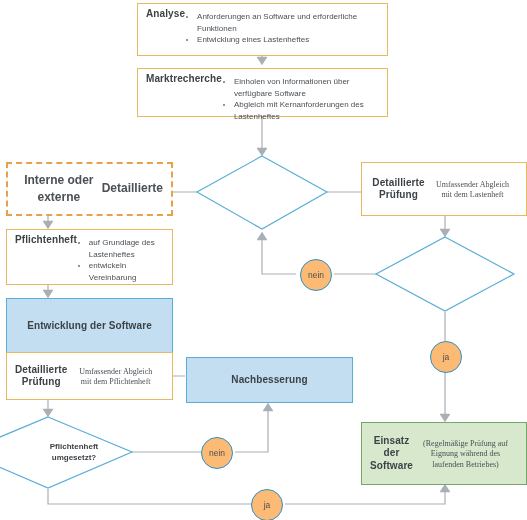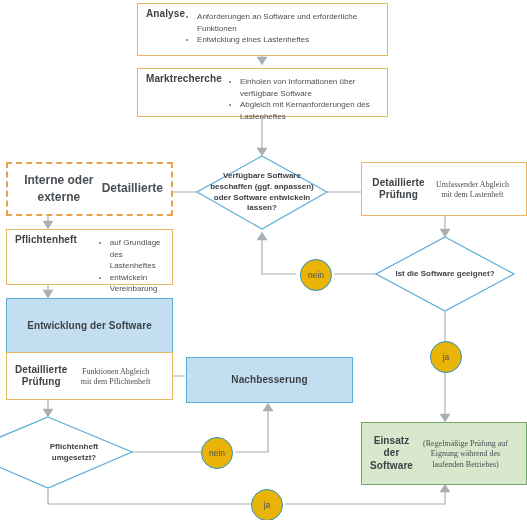--- a/index.html
+++ b/index.html
@@ -29,21 +29,21 @@
 
   .colhead{position:absolute;font-weight:bold;font-size:10px;color:#3d4247;text-align:center;}
 
   .diamond{position:absolute;}
   .diamond .dtext{position:absolute;left:0;top:0;width:100%;height:100%;
       display:flex;align-items:center;justify-content:center;
       font-weight:bold;font-size:8px;line-height:1.35;color:#3d4247;text-align:center;}
   .diamond .dtext span{display:block;padding:0 12px;}
 
   .pill{position:absolute;width:30px;height:30px;border-radius:50%;
-        border:1.4px solid #2a93c9;background:#eab308;
+        border:1.4px solid #2a93c9;background:#fdba74;
         display:flex;align-items:center;justify-content:center;
         font-size:8.5px;color:#4b5055;}
 </style>
 </head>
 <body>
 
 <div id="stage">
 
   <svg id="wires" viewBox="0 0 527 520">
     <defs>
@@ -104,75 +104,65 @@
 
 
   <div class="node box" style="left:137px;top:3px;width:251px;height:53px;align-items:stretch;justify-content:center;">
     <div class="ttl" style="text-align:center;">Analyse</div>
     <ul class="bul">
       <li>Anforderungen an Software und erforderliche Funktionen</li>
       <li>Entwicklung eines Lastenheftes</li>
     </ul>
   </div>
 
-  <div class="node box" style="left:137px;top:68px;width:251px;height:49px;align-items:stretch;justify-content:center;gap:6px;">
+  <div class="node box" style="left:137px;top:68px;width:251px;height:49px;align-items:stretch;justify-content:center;">
     <div class="ttl" style="text-align:center;">Marktrecherche</div>
     <ul class="bul">
       <li>Einholen von Informationen  über verfügbare Software</li>
       <li>Abgleich mit Kernanforderungen des Lastenheftes</li>
     </ul>
   </div>
 
   <div class="node box dashed" style="left:6px;top:162px;width:167px;height:54px;">
     <div class="plain">Interne oder externe</div>
     <div class="plain">Detaillierte</div>
   </div>
 
-  <div class="node box" style="left:6px;top:229px;width:167px;height:56px;align-items:stretch;justify-content:center;gap:21px;">
+  <div class="node box" style="left:6px;top:229px;width:167px;height:56px;align-items:stretch;justify-content:center;">
     <div class="ttl" style="text-align:center;">Pflichtenheft</div>
     <ul class="bul">
       <li>auf Grundlage des Lastenheftes</li>
       <li>entwickeln Vereinbarung</li>
     </ul>
   </div>
 
   <div class="node box blue" style="left:6px;top:298px;width:167px;height:56px;">
     <div class="ttl">Entwicklung der Software</div>
   </div>
 
   <div class="node box" style="left:6px;top:352px;width:167px;height:48px;">
     <div class="ttl">Detaillierte Prüfung</div>
-    <div class="sub" style="padding:0 10px;">Funktionen Abgleich mit dem Pflichtenheft</div>
+    <div class="sub" style="padding:0 10px;">Umfassender Abgleich mit dem Pflichtenheft</div>
   </div>
 
   <div class="node box blue" style="left:186px;top:357px;width:167px;height:46px;">
     <div class="ttl">Nachbesserung</div>
   </div>
 
   <div class="node box" style="left:361px;top:162px;width:166px;height:54px;">
     <div class="ttl">Detaillierte Prüfung</div>
     <div class="sub" style="padding:0 4px;">Umfassender Abgleich mit dem Lastenheft</div>
   </div>
 
   <div class="node box green" style="left:361px;top:422px;width:166px;height:63px;">
     <div class="ttl">Einsatz der Software</div>
     <div class="sub" style="padding:0 8px;">(Regelmäßige Prüfung auf Eignung während des laufenden Betriebes)</div>
   </div>
 
-  <div class="diamond" style="left:197px;top:156px;width:130px;height:73px;">
-    <div class="dtext">
-        <span>Verfügbare Software beschaffen (ggf. anpassen) oder Software entwickeln lassen?</span>
-      </div>
-  </div>
 
-  <div class="diamond" style="left:376px;top:237px;width:138px;height:74px;">
-    <div class="dtext">
-        <span>Ist die Software geeignet?</span>
-      </div>
-  </div>
 
   <div class="diamond" style="left:0px;top:417px;width:132px;height:71px;">
     <div class="dtext" style="justify-content:center;">
         <span style="padding-left:28px;">Pflichtenheft umgesetzt?</span>
       </div>
   </div>
 
   <div class="pill" style="left:300px;top:259px;">nein</div>
   <div class="pill" style="left:430px;top:341px;">ja</div>
   <div class="pill" style="left:201px;top:437px;">nein</div>

